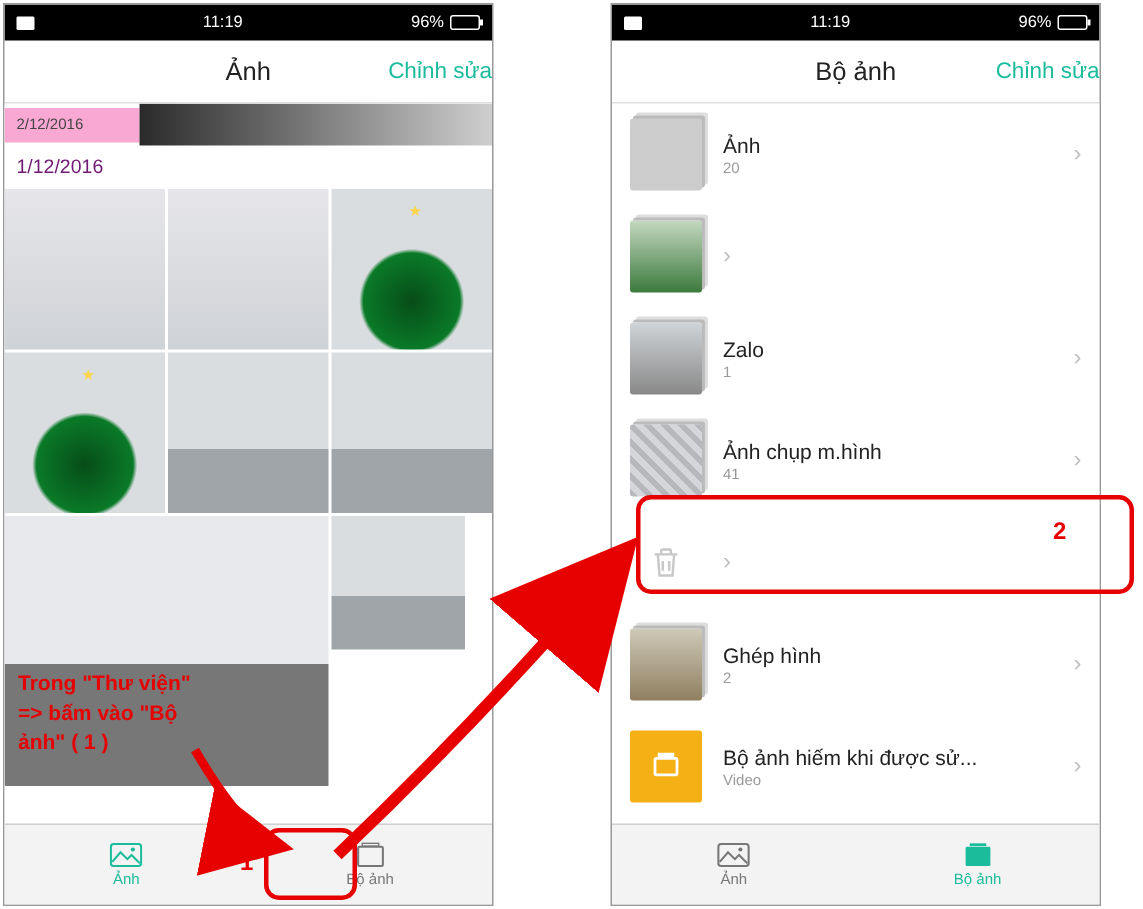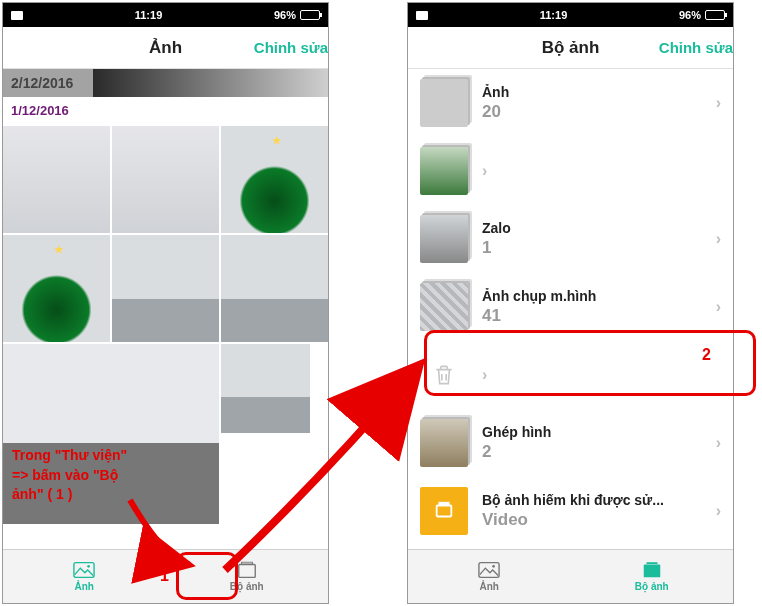--- a/index.html
+++ b/index.html
@@ -1,52 +1,52 @@
 <!DOCTYPE html>
 <html><head>
 <meta charset="utf-8">
 <style>
 * { margin: 0; padding: 0; box-sizing: border-box; font-family: -apple-system, Helvetica, Arial, sans-serif; }
 body { background: #fff; width: 762px; height: 606px; display: flex; position: relative; }
-.phone { width: 327px; height: 602px; border: 1px solid #999; background: #fff; position: relative; display: flex; flex-direction: column; overflow: hidden; font-weight: bold; }
+.phone { width: 327px; height: 602px; border: 1px solid #999; background: #fff; position: relative; display: flex; flex-direction: column; overflow: hidden; }
 .phone.left { margin-left: 2px; margin-top: 2px; }
 .phone.right { margin-left: 78px; margin-top: 2px; }
 .status-bar { height: 24px; background: #000; color: #fff; display: flex; align-items: center; justify-content: space-between; padding: 0 8px; font-size: 11px; }
 .status-left { display: flex; align-items: center; gap: 4px; }
 .status-right { display: flex; align-items: center; gap: 4px; }
 .sim { width: 12px; height: 9px; background: #fff; border-radius: 1px; }
 .batt { width: 20px; height: 10px; border: 1px solid #fff; border-radius: 2px; position: relative; }
 .batt::after { content:""; position:absolute; right:-3px; top:2px; width:2px; height:4px; background:#fff; }
 .batt-fill { background:#fff; height:100%; width:96%; }
 .header { height: 42px; display: flex; align-items: center; border-bottom: 1px solid #e0e0e0; position: relative; }
 .header-title { position: absolute; left: 0; right: 0; text-align: center; font-size: 17px; color: #222; }
 .header-edit { position: absolute; right: 0; color: #1abc9c; font-size: 15px; }
 .content { flex: 1; overflow: hidden; background: #fff; }
 .date-row { padding: 6px 8px; font-size: 13px; color: #701a75; }
 .date-split { display: flex; align-items: center; }
-.date-split .lbl { padding: 6px 8px; font-size: 14px; color: #444; background:#a3a3a3; min-width:90px;}
+.date-split .lbl { padding: 6px 8px; font-size: 10px; color: #444; background:#f9a8d4; min-width:90px;}
 .grid3 { display: grid; grid-template-columns: repeat(3,1fr); gap: 2px; margin-top: 2px; }
 .thumb { aspect-ratio: 1/1; background: #ccc; position: relative; overflow: hidden; }
 .t-office { background: linear-gradient(#d9dde0 60%, #9fa5a8 60%); }
 .t-tree { background: radial-gradient(circle at 50% 70%, #064d18 0%, #0a7a28 35%, #d9dde0 38%); }
 .t-tree::after{content:"★";position:absolute;top:8%;left:48%;color:#ffd54a;font-size:10px;}
 .t-wall { background: linear-gradient(#e6e6ea, #cfd2d6); }
 .t-cubicle{ background: linear-gradient(#e7e9ec 55%, #777 55%);}
 .big2 { grid-column: span 2; grid-row: span 2; }
 .bottom-tabs { height: 54px; border-top: 1px solid #d0d0d0; background: #f3f3f3; display: flex; }
 .tab { flex: 1; display: flex; flex-direction: column; align-items: center; justify-content: center; gap: 2px; font-size: 10px; color: #777; }
 .tab.active { color: #1abc9c; }
 .tab svg { width: 22px; height: 18px; }
 .album-list { }
 .album-item { display: flex; align-items: center; padding: 10px 12px; gap: 14px; border-bottom: 0px solid #eee; position: relative; }
 .album-thumb { width: 48px; height: 48px; background: #ccc; border-radius: 2px; flex-shrink: 0; }
 .album-thumb.stack { box-shadow: 2px -2px 0 #bbb, 4px -4px 0 #ddd; }
 .album-info { flex: 1; display: flex; flex-direction: column; gap: 2px; overflow:hidden; }
 .album-name { font-size: 14px; color: #222; white-space: nowrap; overflow: hidden; text-overflow: ellipsis; }
-.album-count { font-size: 17px; color: #999; }
+.album-count { font-size: 10px; color: #999; }
 .chev { color: #c0c0c0; font-size: 16px; }
 .trash-thumb { width: 48px; height: 48px; display:flex; align-items:center; justify-content:center; border: 0; }
 .trash-thumb svg { width: 26px; height: 26px; stroke: #c8c8c8; fill: none; stroke-width: 1.5; }
 .yellow-thumb{ width:48px;height:48px;background:#f5b015;display:flex;align-items:center;justify-content:center;border-radius:2px;}
 .yellow-thumb svg{width:22px;height:22px;stroke:#fff;fill:none;stroke-width:2;}
 .red-box { position: absolute; border: 3px solid #e60000; border-radius: 10px; pointer-events: none; }
 .red-box.b1 { left: 176px; top: 552px; width: 62px; height: 48px; }
 .red-box.b2 { left: 424px; top: 330px; width: 332px; height: 66px; }
 .anno { position: absolute; color: #e60000; font-weight: bold; }
 .anno1 { left: 160px; top: 567px; font-size: 16px; }

